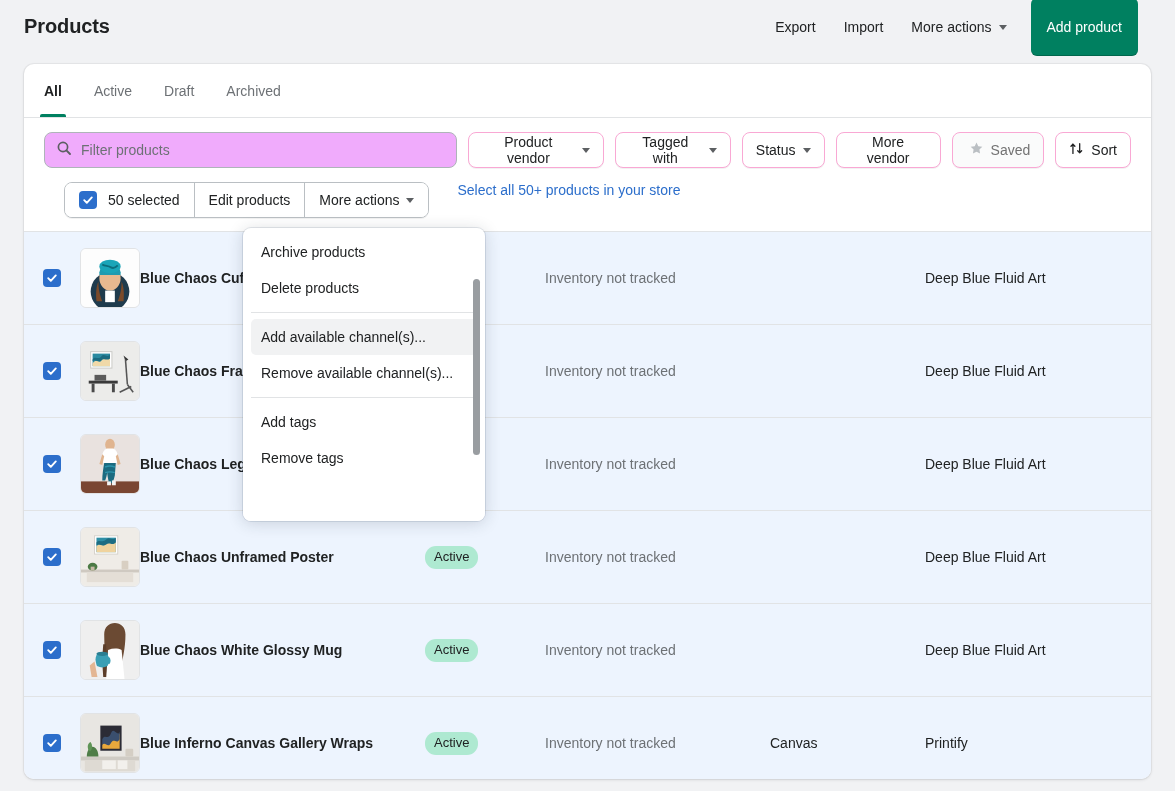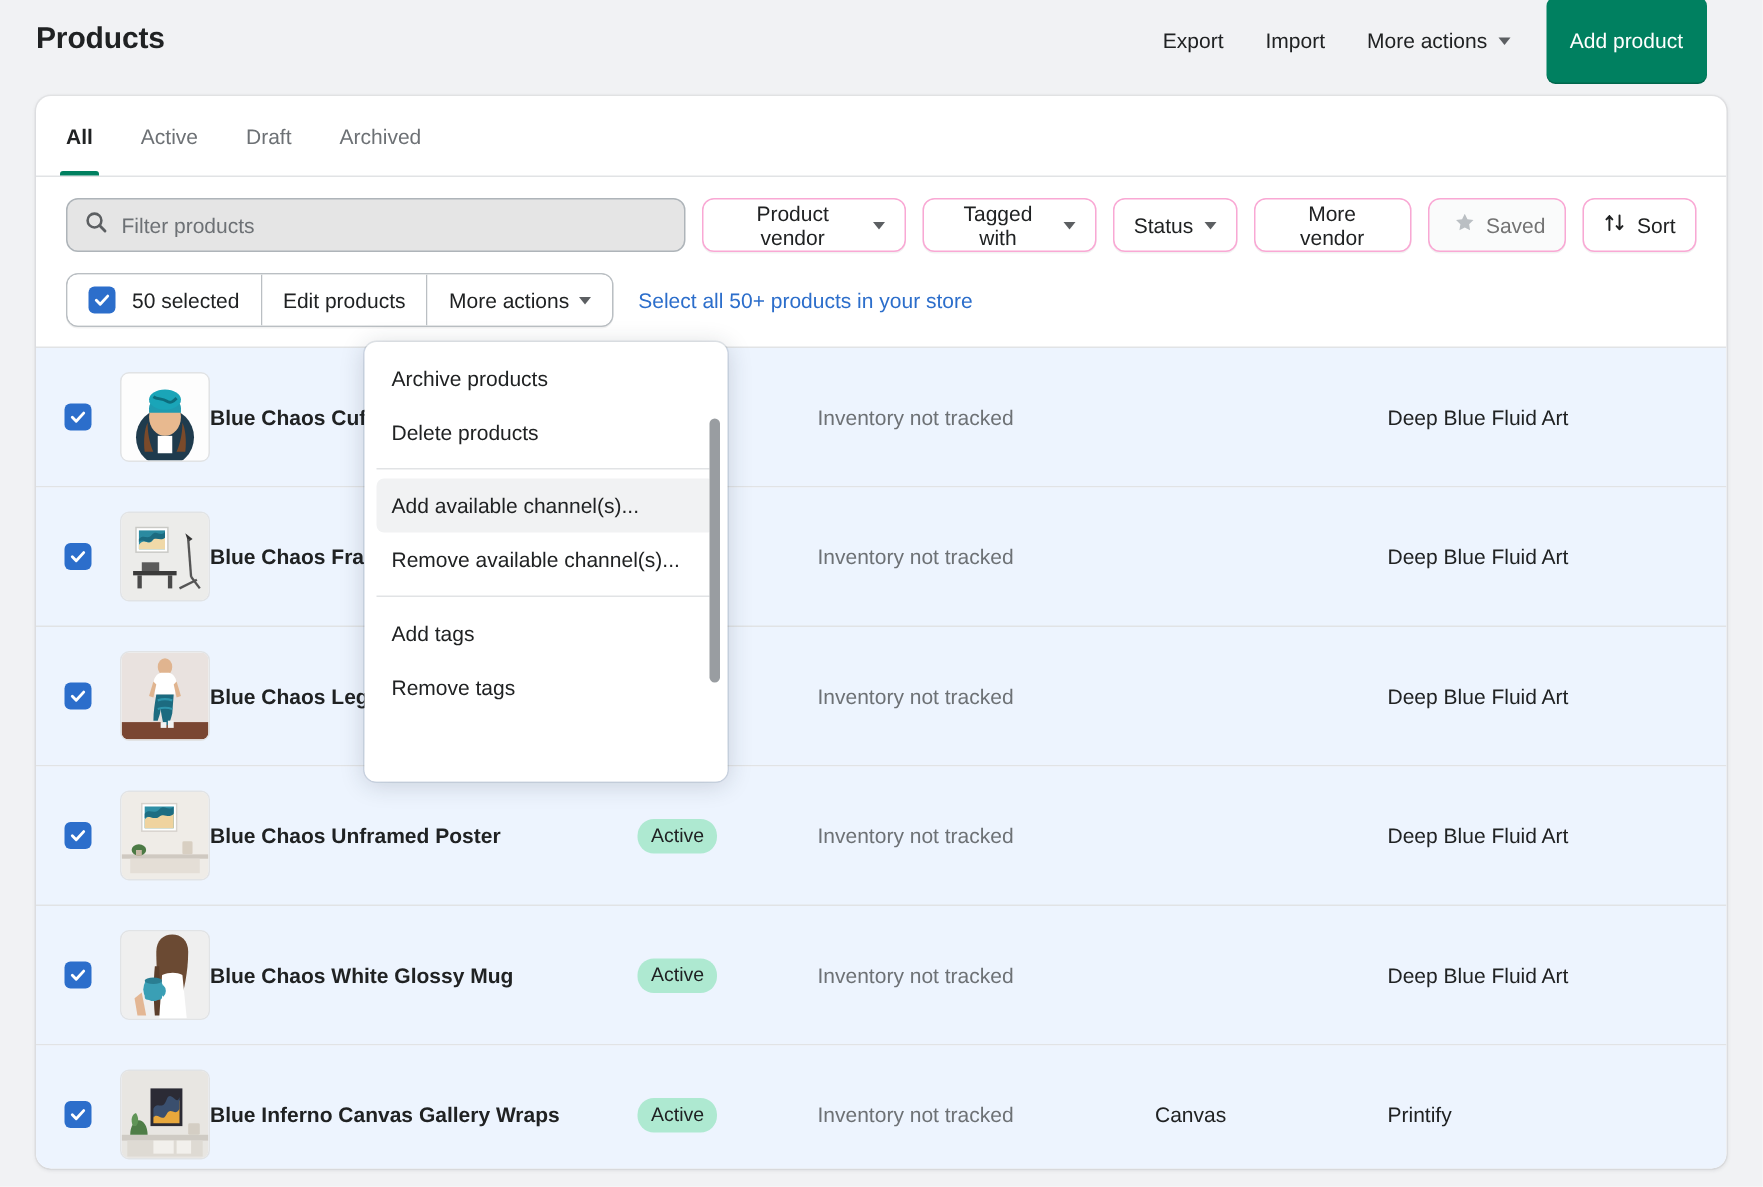--- a/index.html
+++ b/index.html
@@ -54,42 +54,42 @@
   .tab.active { color: #202223; font-weight: bold; }
   .tab.active::after {
     content: ""; position: absolute; left: 12px; right: 12px; bottom: 0;
     height: 3px; background: #008060; border-radius: 2px 2px 0 0;
   }
 
   
   .filter-row { display: flex; align-items: center; gap: 11px; padding: 14px 20px 0 20px; }
   .search-wrap {
     position: relative; width: 421px; height: 36px;
-    border: 1px solid #aeb4b9; border-radius: 8px; background: #e5e5e5;
+    border: 1px solid #aeb4b9; border-radius: 8px; background: #f0abfc;
     display: flex; align-items: center;
   }
   .search-icon { margin: 0 9px 0 11px; flex: 0 0 auto; }
   .search-input {
     border: none; outline: none; background: transparent; flex: 1;
     font-family: inherit; font-size: 14px; color: #202223; padding-right: 10px;
   }
   .search-input::placeholder { color: #6d7175; }
   .filter-btn {
     height: 36px; display: flex; align-items: center; gap: 0;
     border: 1px solid #f9a8d4; border-radius: 8px; background: #fff;
     font-family: inherit; font-size: 14px; color: #202223;
     padding: 0 13px; cursor: pointer;
     box-shadow: 0 1px 0 rgba(0,0,0,0.05);
   }
   .filter-btn.disabled { color: #737373; background: #fafbfb; cursor: default; padding-left: 16px; }
   .star { margin-right: 7px; }
   .sort-icon { margin-right: 7px; }
 
   
-  .bulk-bar { display: flex; align-items: center; padding: 14px 20px 13px 20px; gap: 0; }
+  .bulk-bar { display: flex; padding: 14px 20px 13px 20px; gap: 12px; margin-left: 20px; }
   .bulk-group { display: flex; align-items: stretch; border: 1px solid #babfc3; border-radius: 8px; overflow: hidden; background: #fff; box-shadow: 0 1px 0 rgba(0,0,0,0.05); }
   .bulk-cell {
     display: flex; align-items: center; padding: 0 14px; height: 34px;
     font-size: 14px; color: #202223; cursor: pointer; background: #fff;
     border-right: 1px solid #babfc3; white-space: nowrap;
   }
   .bulk-cell:last-child { border-right: none; }
   .cb {
     width: 18px; height: 18px; border-radius: 4px; background: #2c6ecb;
     display: inline-flex; align-items: center; justify-content: center; flex: 0 0 auto;

